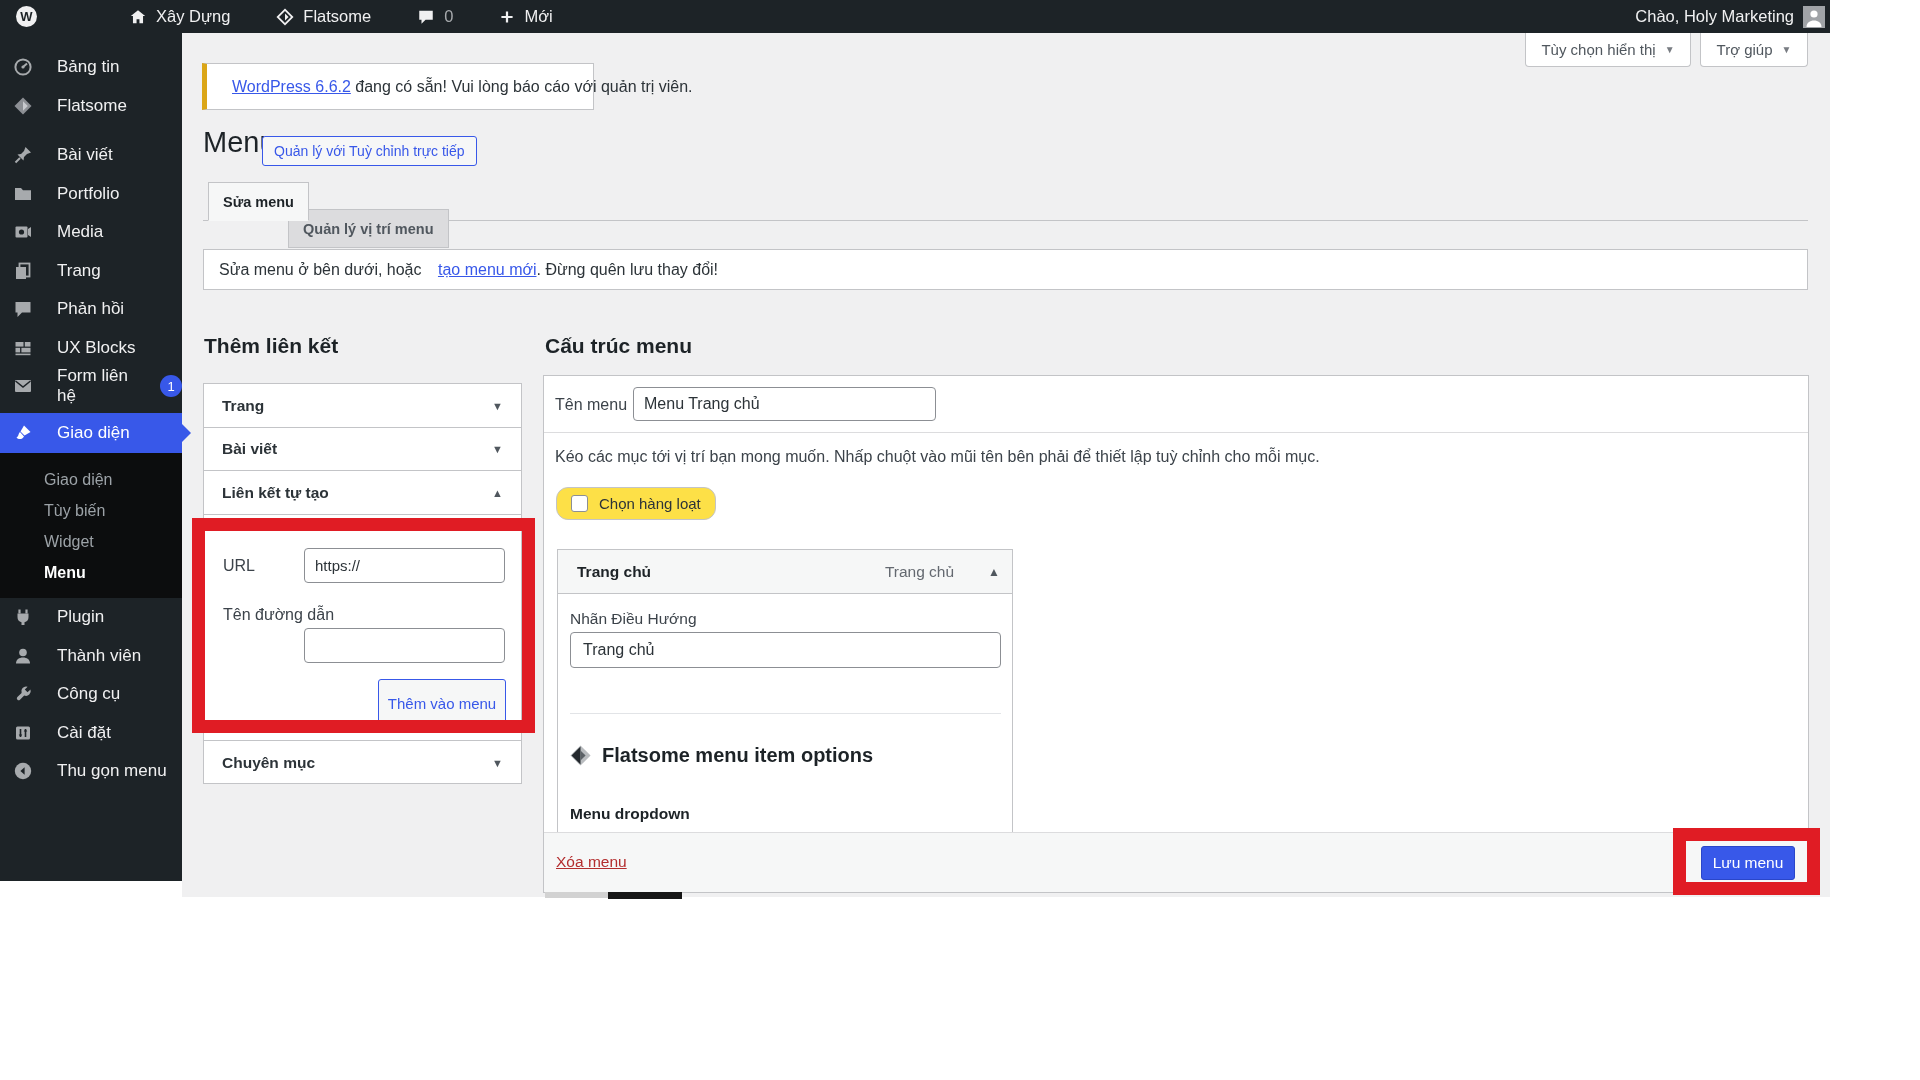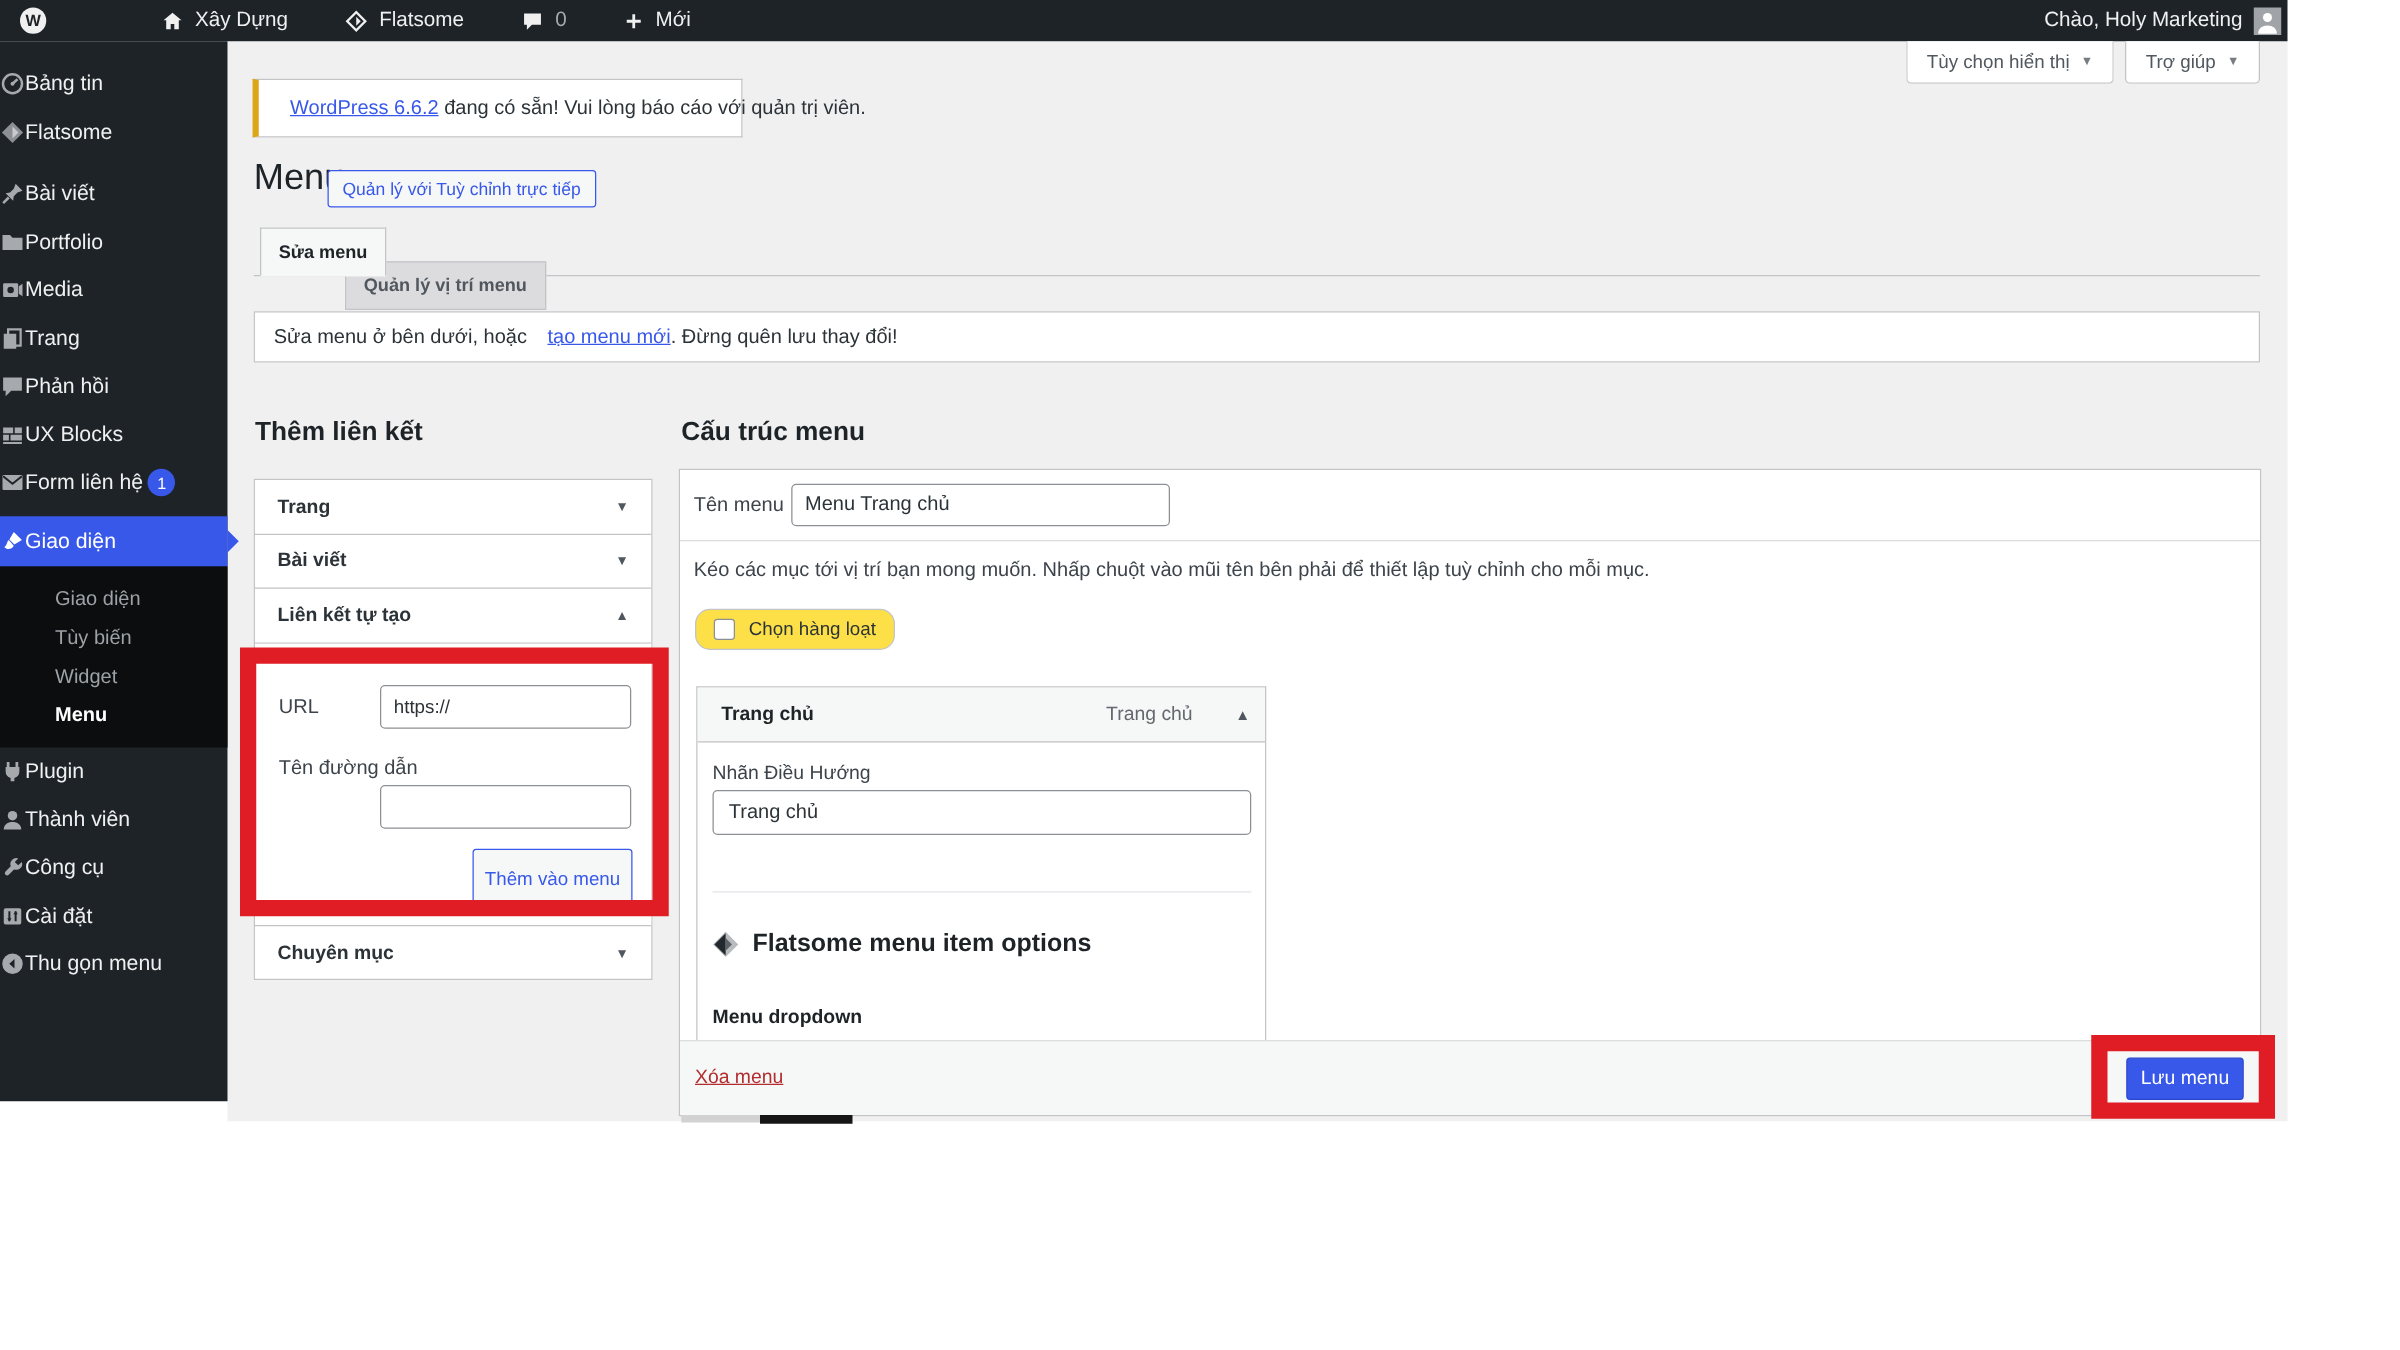--- a/index.html
+++ b/index.html
@@ -20,21 +20,21 @@
   .ab-right { margin-left:auto; display:flex; align-items:center; gap:9px; padding-right:5px; }
   .wp-circle { width:21px; height:21px; border-radius:50%; background:#f0f0f1; color:#1d2327;
                font-size:13px; font-weight:bold; display:flex; align-items:center; justify-content:center; }
   .avatar { width:22px; height:22px; background:#8c8f94; display:flex; align-items:flex-end; justify-content:center; overflow:hidden; }
 
   
   #sidebar { position:absolute; left:0; top:33px; width:182px; height:848px; background:#1d2327;
              color:#f0f0f1; font-size:17px; }
   .side-spacer { height:15px; }
   .side-sep { height:11px; }
-  .side-item { height:38.5px; display:flex; align-items:center; gap:0; cursor:pointer; }
+  .side-item { height:38.5px; display:flex; align-items:center; gap:24px; padding-left:13px; cursor:pointer; }
   .side-item .ic { width:20px; height:20px; flex:none; display:flex; align-items:center; justify-content:center; }
   .side-item.active { background:#3858e9; height:40px; margin-top:7px; position:relative; color:#fff; }
   .side-item.active::after { content:""; position:absolute; right:-9px; top:11px;
         border-top:9px solid transparent; border-bottom:9px solid transparent; border-left:9px solid #3858e9; }
   .badge { background:#3858e9; color:#fff; border-radius:50%; min-width:22px; height:22px; font-size:13px;
            display:flex; align-items:center; justify-content:center; margin-left:4px; }
   .submenu { background:#0c0d0e; height:145.5px; padding:11px 0 0 44px; display:flex; flex-direction:column; }
   .submenu .sub-item { color:#9ca2a7; font-size:16px; line-height:31px; cursor:pointer; }
   .submenu .current { color:#fff; font-weight:bold; }
 
@@ -53,21 +53,21 @@
   a.blue { color:#3858e9; text-decoration:underline; cursor:pointer;margin-left:12px; }
 
   
   #page-title { position:absolute; left:203px; top:126px; font-size:29px; font-weight:400; color:#1d2327; }
   #manage-btn { position:absolute; left:262px; top:136px; height:30px; padding:12px 11px; border:1px solid #3858e9;
                 border-radius:3px; background:#f6f7f7; color:#3858e9; font-size:14px; display:flex;
                 align-items:center; cursor:pointer; white-space:nowrap; }
   .tab { position:absolute; top:182px; height:39px; border:1px solid #c3c4c7; font-size:14.5px; font-weight:bold;
          display:flex; align-items:center; padding:0 14px; cursor:pointer; white-space:nowrap; }
   #tab-1 { left:208px; background:#f6f7f7; border-bottom-color:#f6f7f7; color:#1d2327; z-index:2; }
-  #tab-2 { left:276px; background:#dcdcde; color:#50575e; z-index:1;margin-top:27px; }
+  #tab-2 { left:288px; background:#dcdcde; color:#50575e; z-index:1;margin-top:27px; }
   .tab-line { position:absolute; left:203px; top:220px; width:1605px; height:1px; background:#c3c4c7; }
 
   
   #edit-notice { position:absolute; left:203px; top:249px; width:1605px; height:41px; background:#fff;
                  border:1px solid #c3c4c7; display:flex; align-items:center; padding-left:15px;
                  font-size:16px; color:#2c3338; white-space:pre; }
 
   
   .panel-h { position:absolute; font-size:21px; font-weight:600; color:#1d2327; }
   #h-add { left:204px; top:334px; }

